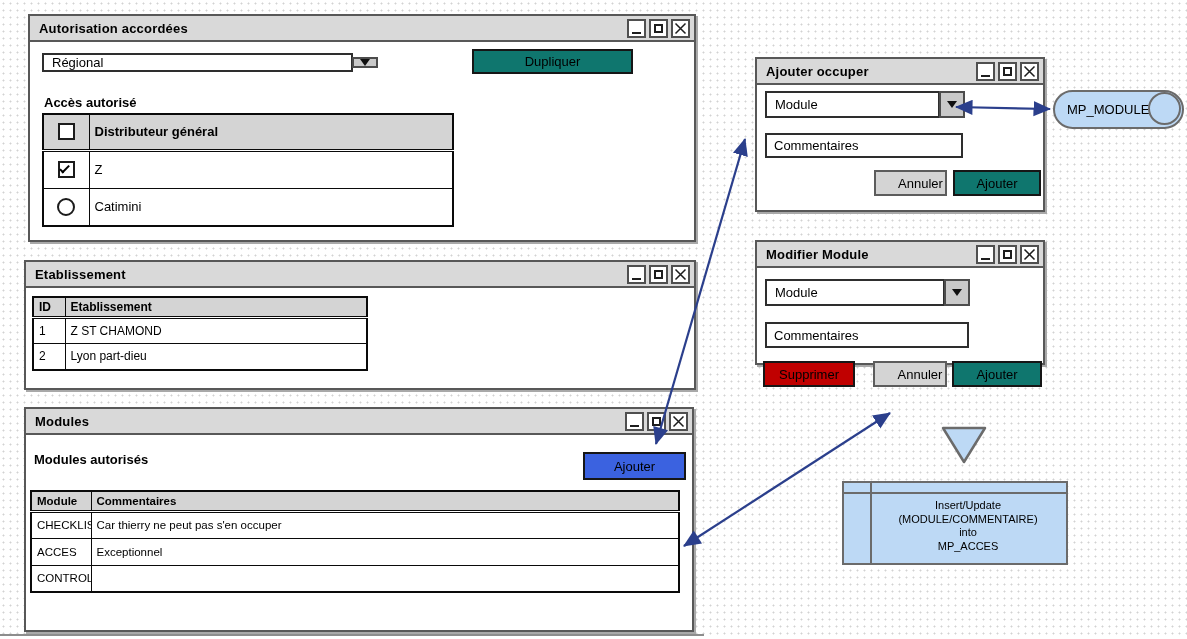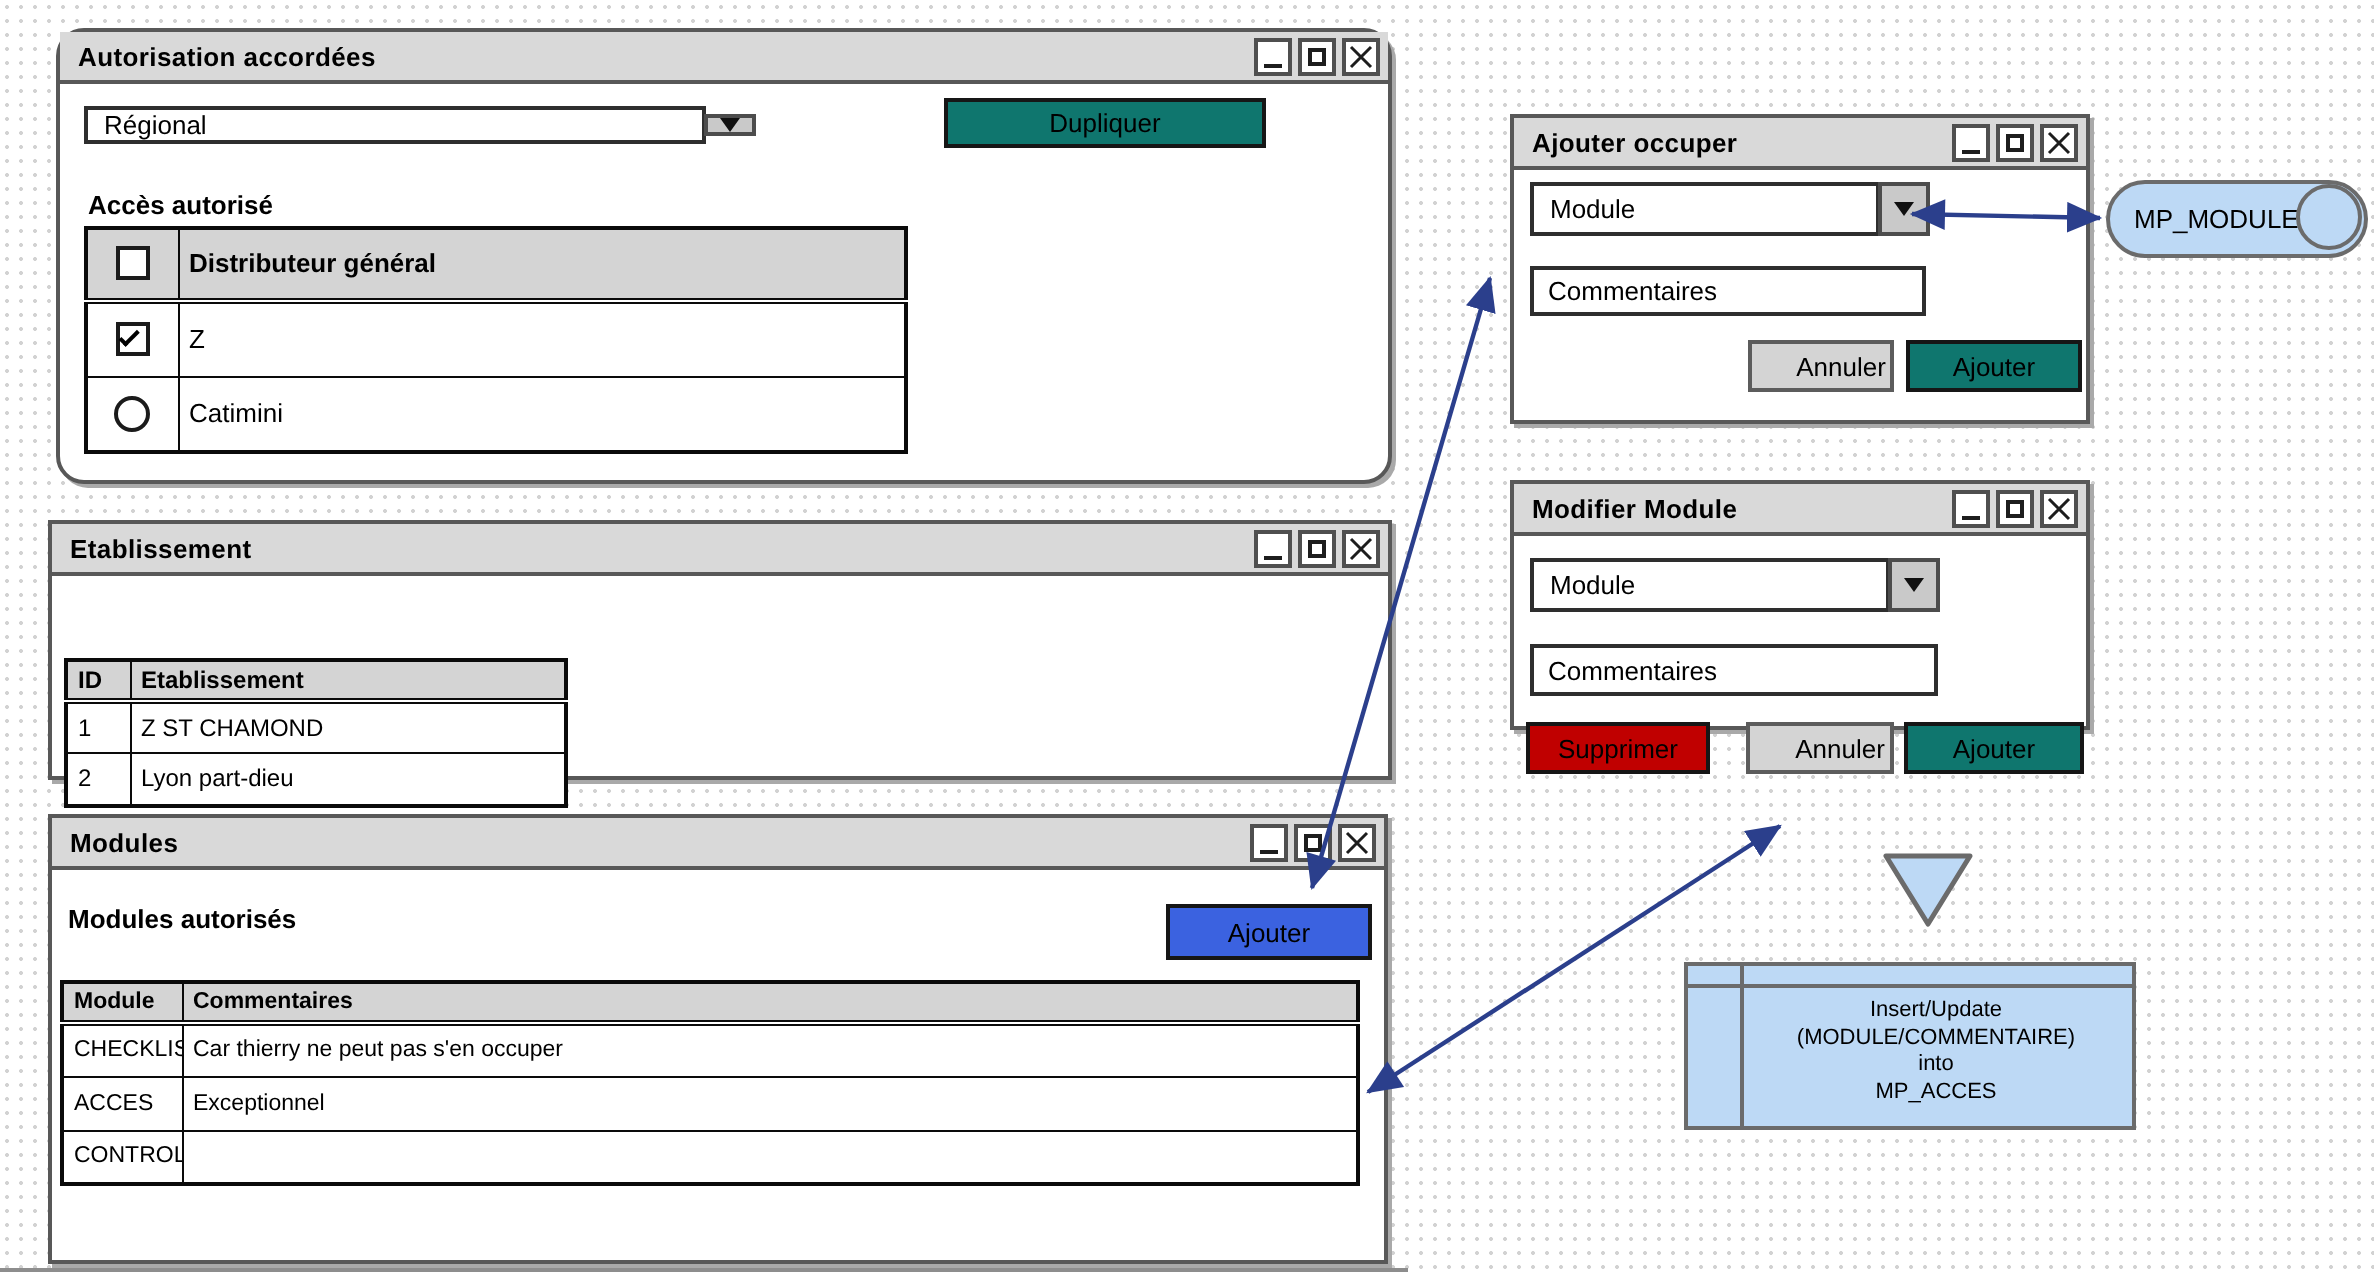--- a/index.html
+++ b/index.html
@@ -60,21 +60,21 @@
   #auth-table th.selcol, #auth-table td.selcol { padding:2px 0; }
 
   .cb { width:17px; height:17px; border:2px solid #1b1b1b; background:#fff;
         display:inline-flex; align-items:center; justify-content:center; vertical-align:middle; cursor:pointer; }
   .tick { width:10px; height:5px; border-left:2px solid #000; border-bottom:2px solid #000;
           transform:rotate(-45deg) translate(0,-2px); }
   .radio { width:18px; height:18px; border:2px solid #1b1b1b; border-radius:50%; background:#fff;
            display:inline-block; vertical-align:middle; cursor:pointer; }
 
   
-  #etab-table { left:6px; top:34px; width:252px; font-size:12px;margin-top:33px; }
+  #etab-table { left:6px; top:34px; width:336px; font-size:12px; }
   #etab-table th { height:19px; }
   #etab-table td { height:26px; }
   #etab-table .idcol { width:32px; }
 
   
   #mod-table { left:4px; top:81px; width:650px; font-size:11.5px; }
   #mod-table th { height:20px; font-size:11.5px; }
   #mod-table td { height:27px; }
   #mod-table .modcol { width:60px; padding-right:0; }
 
@@ -91,21 +91,21 @@
   #note-vdiv { position:absolute; left:26px; top:0; bottom:0; width:2px; background:#6b6b6b; }
   #note-text { position:absolute; left:28px; right:2px; top:16px; text-align:center;
                font-size:11px; line-height:13.5px; }
 
   #overlay { position:absolute; left:0; top:0; width:1187px; height:639px; pointer-events:none; }
   #page-bottom-edge { position:absolute; left:0; top:634px; width:704px; height:2px; background:#8d8d8d; }
 </style>
 </head>
 <body>
 
-<div class="window" id="win-auth" style="left:28px; top:14px; width:668px; height:228px;border-radius:14px;">
+<div class="window" id="win-auth" style="left:28px; top:14px; width:668px; height:228px;">
   <div class="titlebar">
     <span class="title">Autorisation accordées</span>
     <span class="win-controls">
       <span class="wbtn">
           <span class="glyph-min"></span>
         </span>
       <span class="wbtn">
           <span class="glyph-max"></span>
         </span>
       <span class="wbtn">

